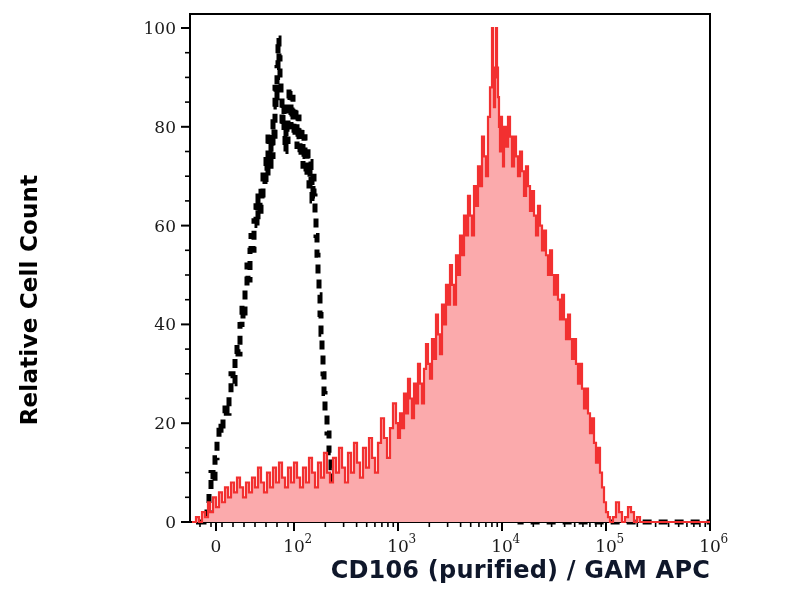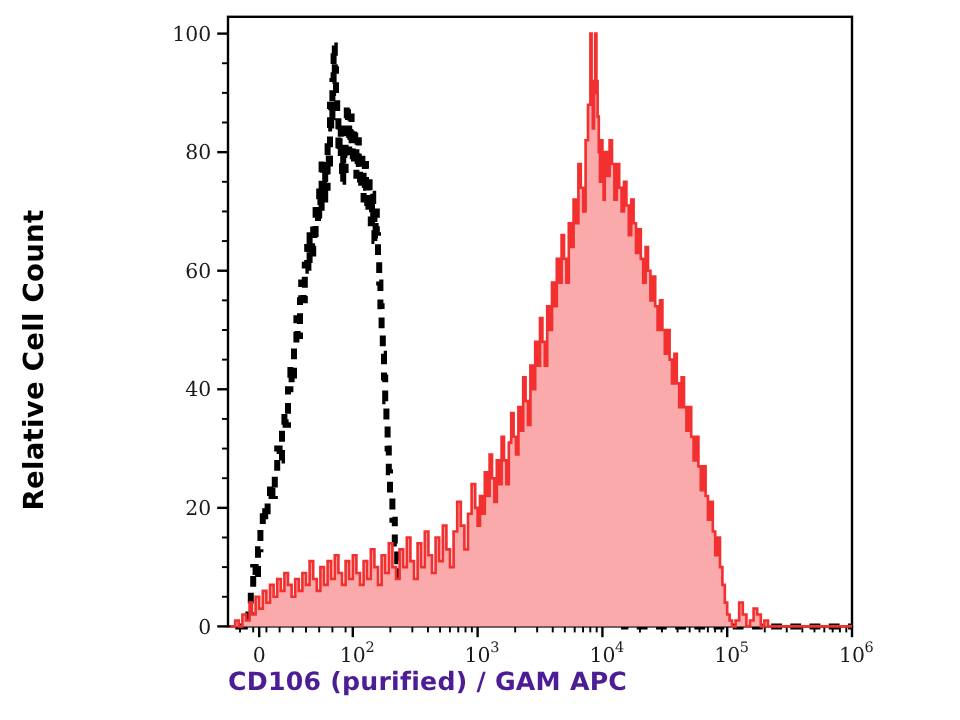--- a/index.html
+++ b/index.html
@@ -14,22 +14,22 @@
     transform-origin: 0 0;
     transform: rotate(-90deg) translate(-600px, 0px);
     display:flex; align-items:center; justify-content:center;
     font-weight:bold; font-size:23px; color:#000;
     letter-spacing:0.2px;
     white-space:nowrap;
   }
   .xlabel{
     position:absolute;
     left:190px; top:556px; width:520px;
-    text-align:left;
-    font-weight:bold; font-size:21px; color:#4c1d95;
+    text-align:right;
+    font-weight:bold; font-size:24px; color:#0f172a;
     letter-spacing:0.2px; white-space:nowrap;
   }
   #plotsvg{position:absolute; left:0; top:0;}
   .tickfont{font-family:"DejaVu Serif", serif; font-size:17px; fill:#1a1a1a;}
   .tickfont-sup{font-family:"DejaVu Serif", serif; font-size:12px; fill:#1a1a1a;}
 </style>
 </head>
 <body>
 
 <div id="root">

